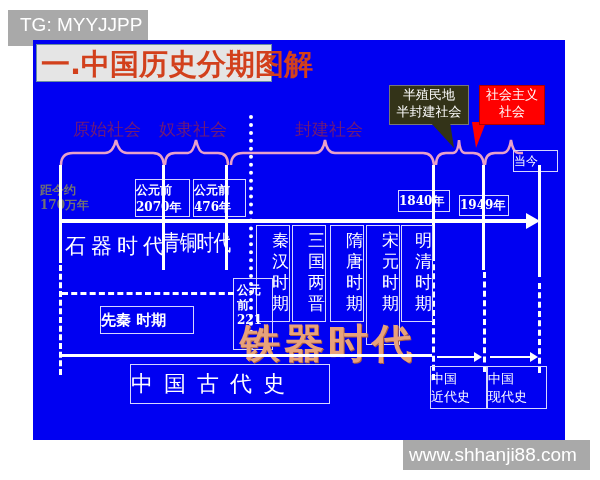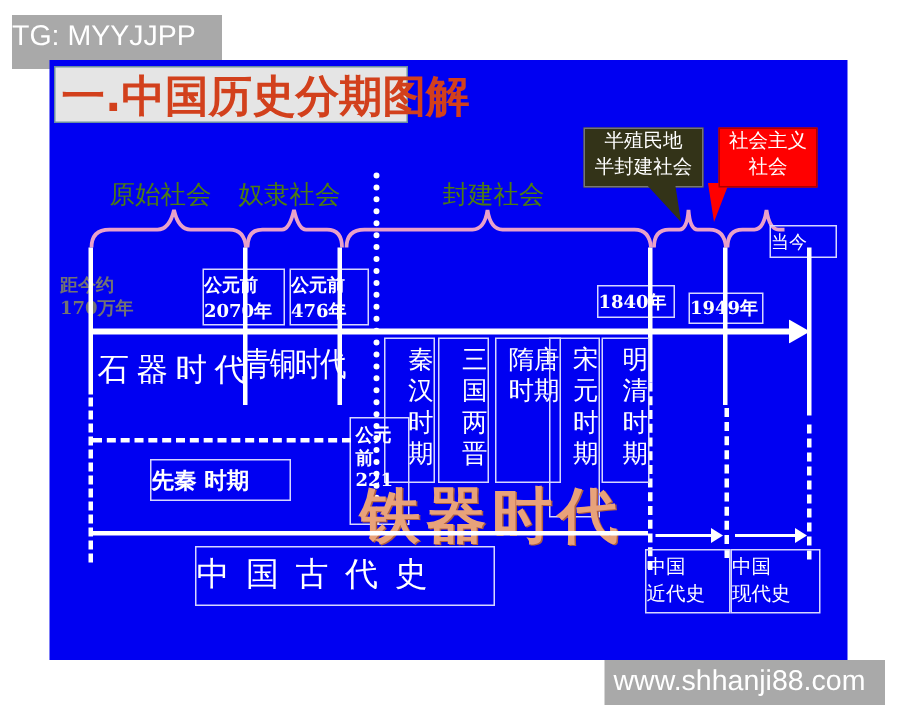--- a/index.html
+++ b/index.html
@@ -1,23 +1,23 @@
 <!DOCTYPE html>
 <html><head>
 <meta charset="utf-8">
 <style>
   html,body{margin:0;padding:0;background:#ffffff;}
   body{width:600px;height:480px;position:relative;overflow:hidden;font-family:"DejaVu Sans","Liberation Sans",sans-serif;}
   .abs{position:absolute;}
   #board{left:33px;top:40px;width:532px;height:400px;background:#0000f2;}
   .wm{background:#a9a9a9;color:#ffffff;font-family:"Liberation Sans",sans-serif;}
-  #wm-top{left:8px;top:10px;width:140px;height:36px;font-size:19px;line-height:29px;padding-left:0;box-sizing:border-box;}
+  #wm-top{left:8px;top:10px;width:140px;height:36px;font-size:19px;line-height:29px;padding-left:12px;box-sizing:border-box;}
   #wm-bottom{left:403px;top:440px;width:187px;height:30px;font-size:19px;line-height:30px;padding-left:6px;box-sizing:border-box;}
   #title{left:36px;top:44px;width:236px;height:38px;background:#e5e5e5;border:1px solid #6a8fa0;color:#d2401c;font-size:29px;line-height:38px;padding-left:4px;box-sizing:border-box;white-space:nowrap;font-weight:bold;}
-  .era{color:#4d7c0f;font-size:17px;white-space:nowrap;}
+  .era{color:#701a75;font-size:17px;white-space:nowrap;}
   .wbox{border:1px solid #d6d6ff;color:#ffffff;box-sizing:border-box;text-align:left;}
   .serif{font-family:"DejaVu Serif","Liberation Serif",serif;font-weight:bold;}
   .vline{background:#ffffff;width:3px;}
   .hline{background:#ffffff;height:4px;}
   .dash-v{width:0;border-left:3px dashed #ffffff;}
   .dot-v{width:0;border-left:4px dotted #ffffff;}
   .dyn{font-size:17px;line-height:21px;width:30px;text-align:right;}
   .callout{color:#ffffff;font-size:13px;text-align:center;line-height:17px;}
   #iron{left:240px;top:316px;font-size:40px;color:#e8a27a;letter-spacing:4px;font-weight:bold;white-space:nowrap;text-shadow:1px 1px 0 #b06040;}
 </style>
@@ -89,21 +89,21 @@
 <div class="abs vline" style="left:482px;top:165px;height:105px;"></div>
 <div class="abs dash-v" style="left:483px;top:272px;height:100px;"></div>
 <div class="abs vline" style="left:538px;top:165px;height:112px;"></div>
 <div class="abs dash-v" style="left:538px;top:283px;height:90px;"></div>
 
 <div class="abs" style="left:65px;top:232px;color:#fff;font-size:21px;letter-spacing:5px;white-space:nowrap;">石器时代</div>
 <div class="abs" style="left:163px;top:228px;color:#fff;font-size:22px;letter-spacing:-1px;transform:scaleX(0.8);transform-origin:left;white-space:nowrap;">青铜时代</div>
 
 <div class="abs wbox dyn" style="left:256px;top:225px;width:34px;height:97px;padding-top:4px;"><span>秦汉时期</span></div>
 <div class="abs wbox dyn" style="left:292px;top:225px;width:34px;height:97px;padding-top:4px;"><span>三国两晋</span></div>
-<div class="abs wbox dyn" style="left:330px;top:225px;width:44px;height:97px;padding-top:4px;"><span>隋唐时期</span></div>
+<div class="abs wbox dyn" style="left:330px;top:225px;width:34px;height:97px;padding-top:4px;"><span>隋唐时期</span></div>
 <div class="abs wbox dyn" style="left:366px;top:225px;width:34px;height:120px;padding-top:4px;"><span>宋元时期</span></div>
 <div class="abs wbox dyn" style="left:401px;top:225px;width:32px;height:97px;padding-top:4px;"><span>明清时期</span></div>
 
 <div class="abs wbox serif" style="left:233px;top:278px;width:40px;height:72px;font-size:12px;line-height:15px;padding-top:4px;text-align:left;padding-left:3px;">
   <div>公元</div>
   <div>前</div>
   <div>221</div>
 </div>
 
 <div class="abs" style="left:62px;top:292px;width:172px;height:0;border-top:3px dashed #ffffff;"></div>

